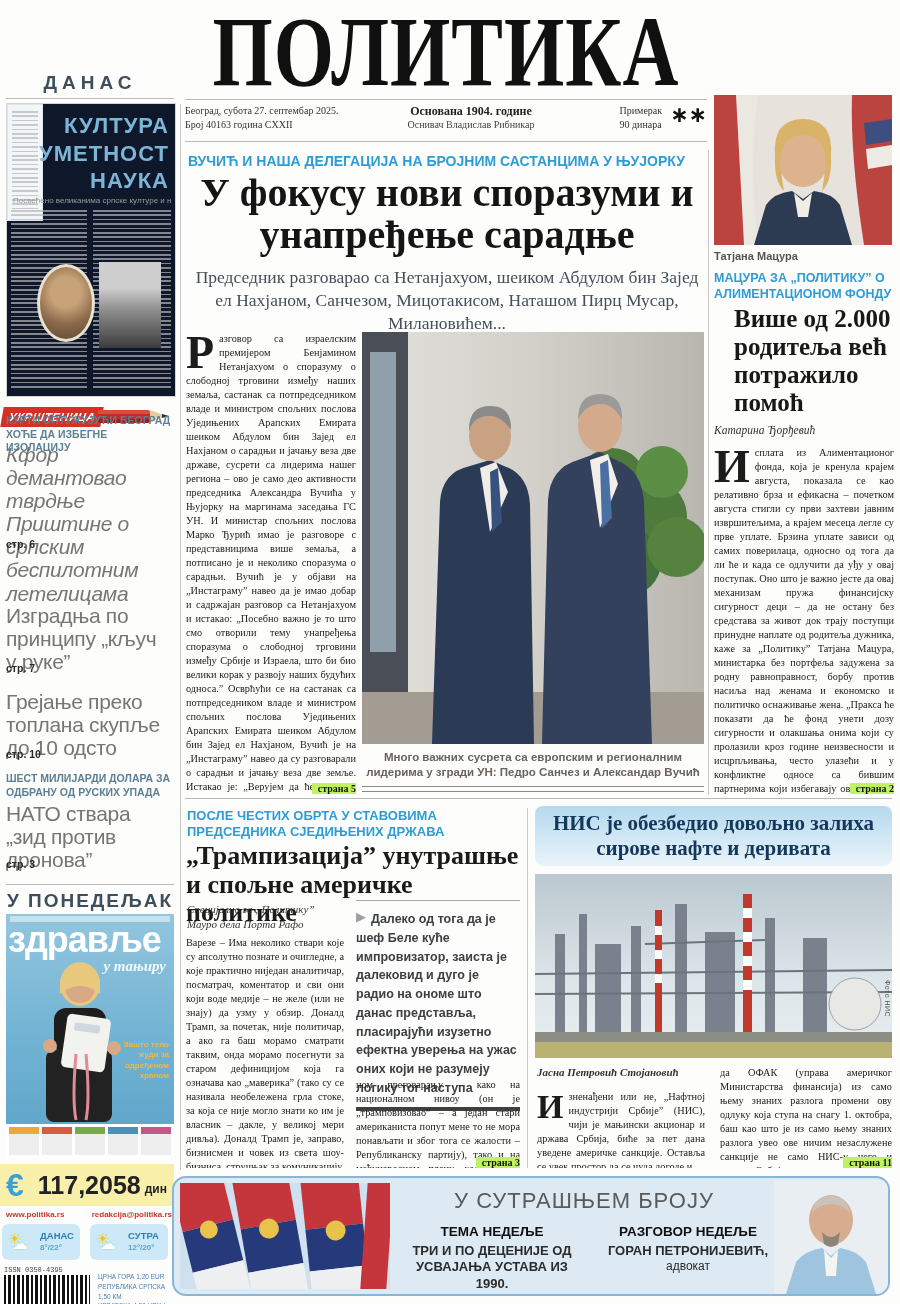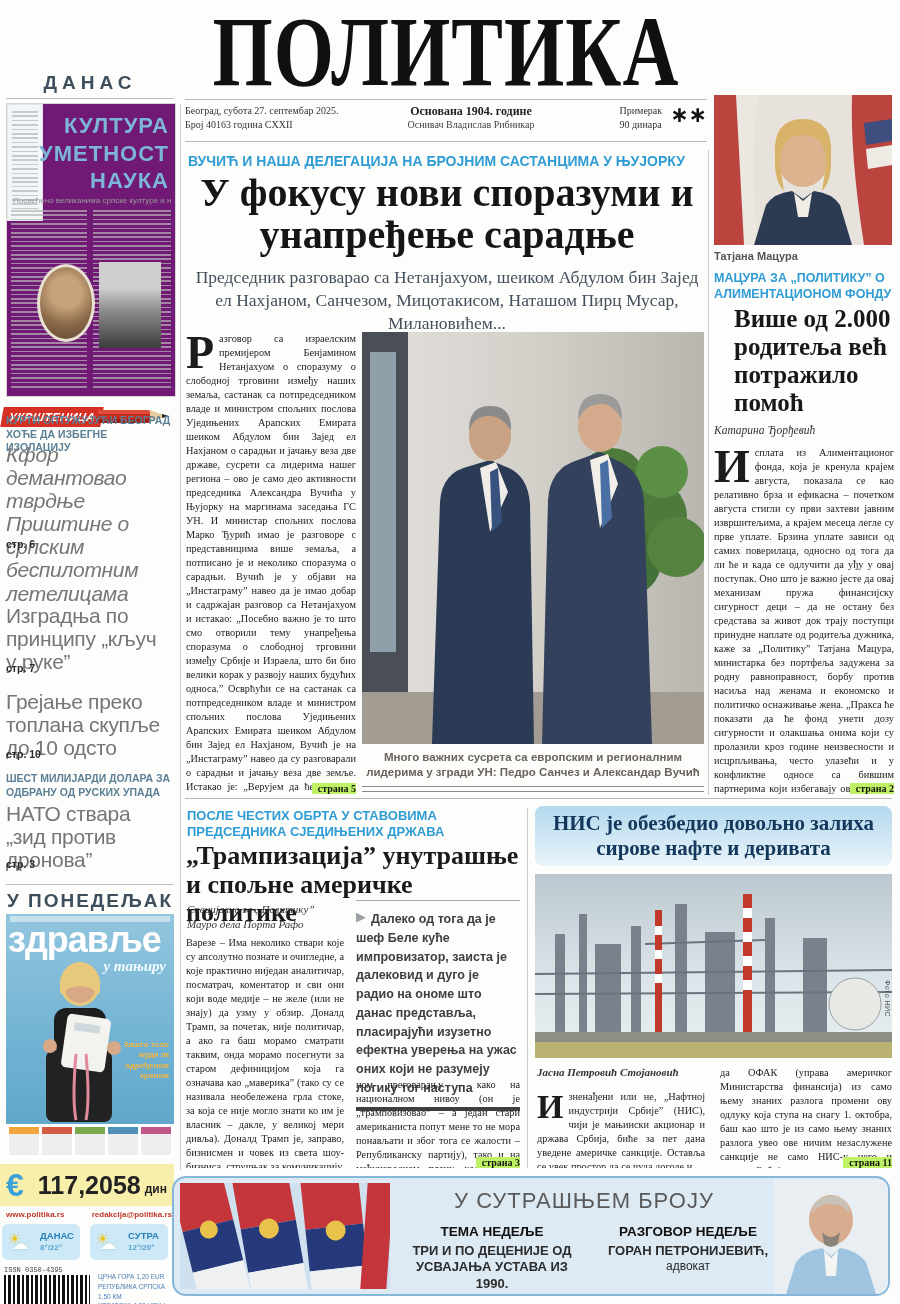--- a/index.html
+++ b/index.html
@@ -48,21 +48,21 @@
       </div>
       <div style="font:bold 22px 'DejaVu Sans',sans-serif;color:#111;line-height:1;">∗∗</div>
     </div>
   </div>
   <div class="abs rule" style="left:185px;top:141px;width:522px;"></div>
 
   <div class="abs vrule" style="left:180px;top:104px;height:1066px;"></div>
 
   <div class="abs sechead" style="left:6px;top:72px;width:168px;border-bottom:1px solid #bbb;padding-bottom:4px;">ДАНАС</div>
 
-  <div class="abs" style="left:6px;top:103px;width:168px;height:292px;background:#701a75;border:1px solid #d5d5d5;overflow:hidden;">
+  <div class="abs" style="left:6px;top:103px;width:168px;height:292px;background:#0f172a;border:1px solid #d5d5d5;overflow:hidden;">
     <div class="abs" style="left:0;top:0;width:34px;height:115px;background:#f2f6f8;border:1px solid #dfe5e8;">
       <div class="abs fake-lines" style="left:4px;top:6px;width:26px;height:100px;"></div>
     </div>
     <div class="abs" style="right:6px;top:8px;text-align:right;font:bold 22px/1.25 'Liberation Sans',sans-serif;color:#7db5d6;letter-spacing:1px;">
       <div>КУЛТУРА</div>
       <div>УМЕТНОСТ</div>
       <div>НАУКА</div>
     </div>
     <div class="abs" style="left:6px;top:92px;width:158px;font:8px 'Liberation Sans',sans-serif;color:#9a9a9a;white-space:nowrap;overflow:hidden;">Посвећено великанима српске културе и науке</div>
     <div class="abs fake-lines" style="left:4px;top:106px;width:76px;height:180px;"></div>

